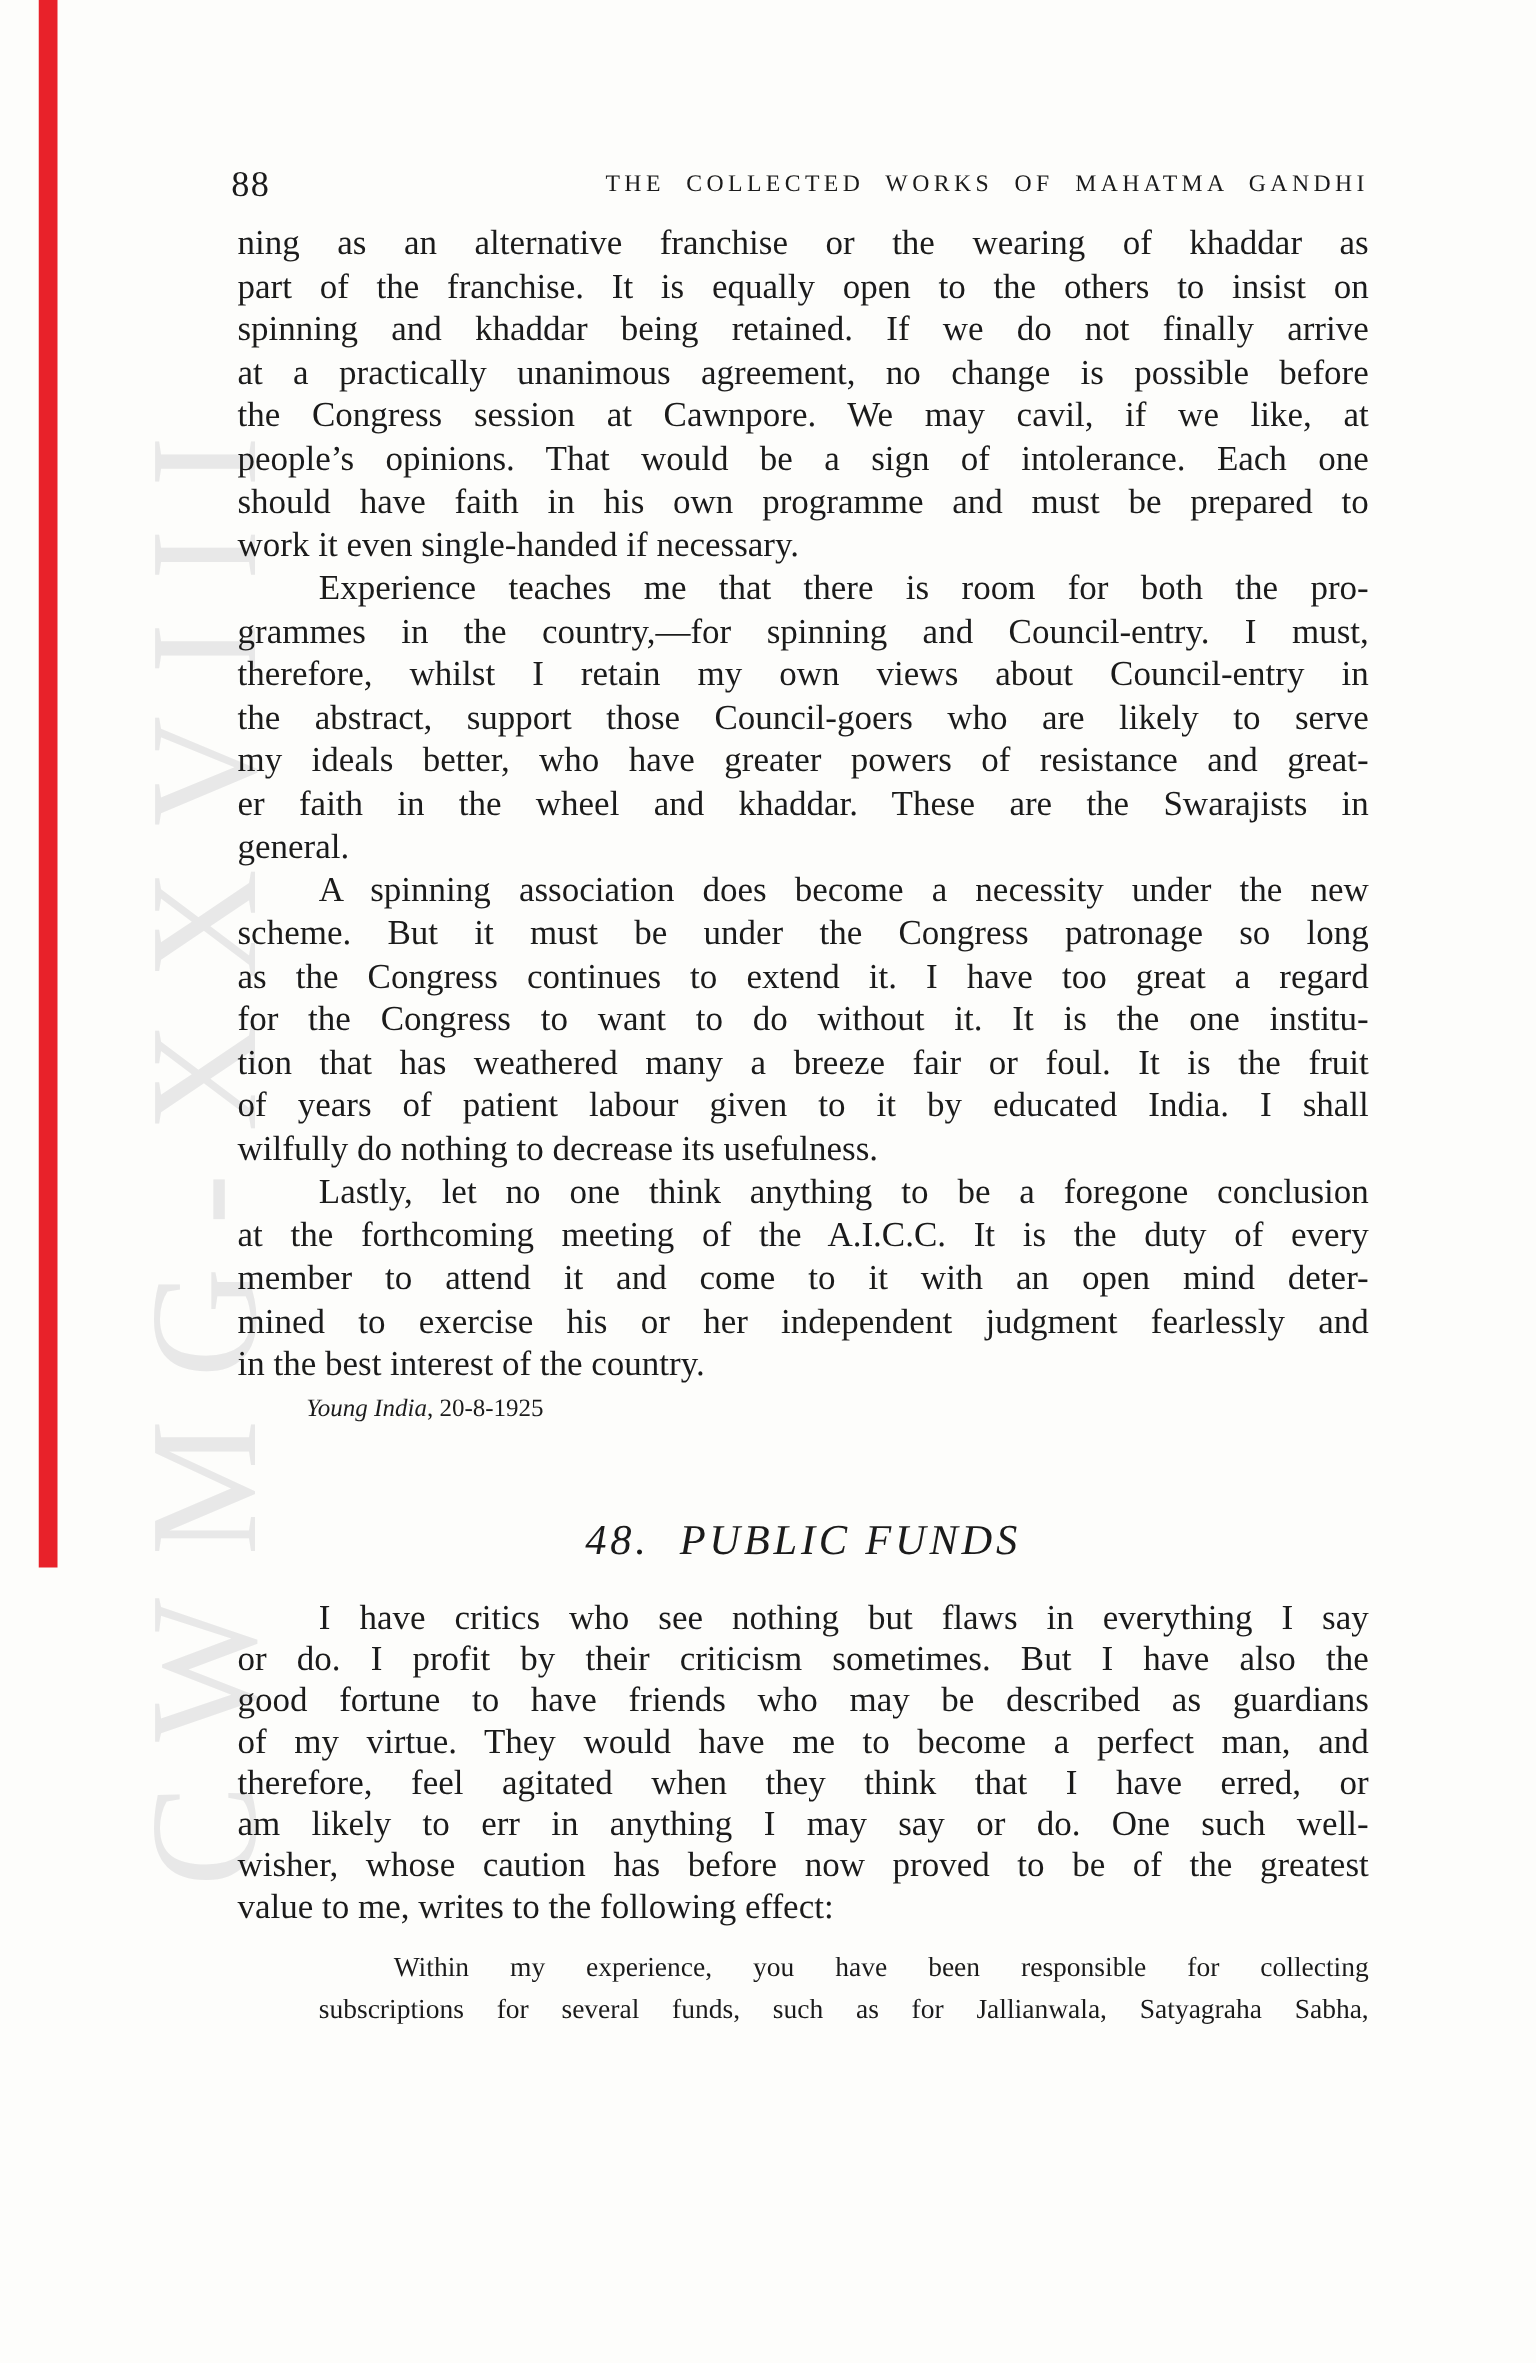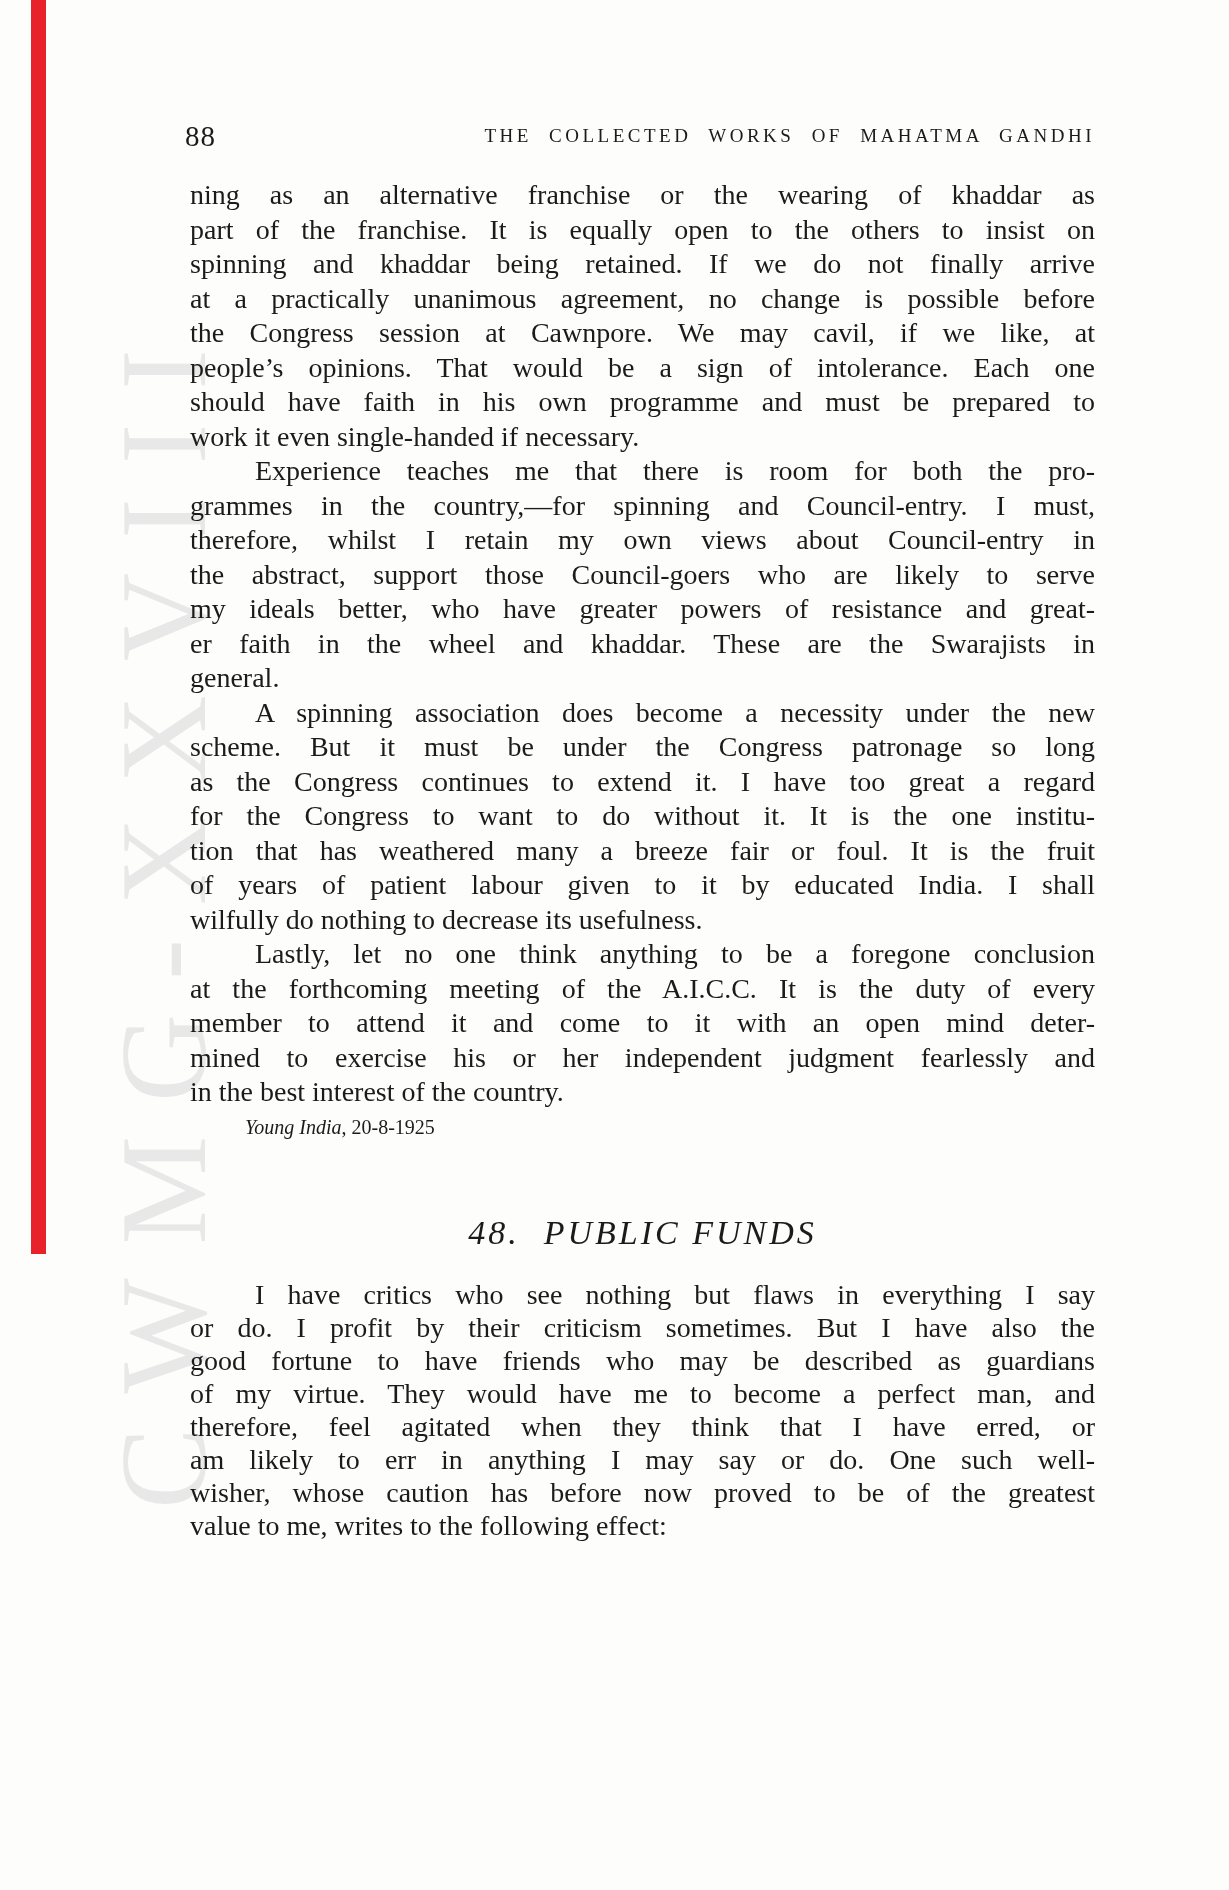--- a/index.html
+++ b/index.html
@@ -26,21 +26,21 @@
   }
   .watermark span {
     position: absolute; white-space: nowrap;
     transform: translate(-50%, -50%) rotate(-90deg);
     font-size: 122px; letter-spacing: 34px;
     font-family: "Liberation Serif", "DejaVu Serif", serif;
   }
 
   .content { position: absolute; left: 190px; top: 0; width: 905px; z-index: 2; }
 
-  .pagehead { position: absolute; top: 120px; left: 0; right: 0; height: 34px; text-decoration: underline; }
+  .pagehead { position: absolute; top: 132px; left: 0; right: 0; height: 34px; text-decoration: underline; }
   .pagehead .pnum {
     position: absolute; left: -5px; top: 0;
     font-size: 29px; letter-spacing: 1px;
   }
   .pagehead .ptitle {
     position: absolute; left: 0; right: 0; top: 5px;
     text-align: right;
     font-size: 19px; letter-spacing: 3.5px; word-spacing: 9px;
   }
 
@@ -144,16 +144,20 @@
           <div class="ln ind">I have critics who see nothing but flaws in everything  I say</div>
           <div class="ln">or do.  I profit by their criticism sometimes.  But I have also  the</div>
           <div class="ln">good fortune to have friends who may be described as  guardians</div>
           <div class="ln">of my virtue.  They would have me to become a perfect man,  and</div>
           <div class="ln">therefore, feel agitated when they think that I have erred,  or</div>
           <div class="ln">am likely to err in anything I may say or do.  One such well-</div>
           <div class="ln">wisher, whose caution has before now proved to be of the greatest</div>
           <div class="ln endline">value to me, writes to the following effect:</div>
         </div>
 
+      <div class="bquote" data-last-left="false">
+          <div class="ln ind">Within my experience, you have been responsible for collecting</div>
+          <div class="ln endline">subscriptions for several funds, such as for Jallianwala, Satyagraha Sabha,</div>
+        </div>
 
     </div>
   </div>
 </div>
 
 </body></html>

